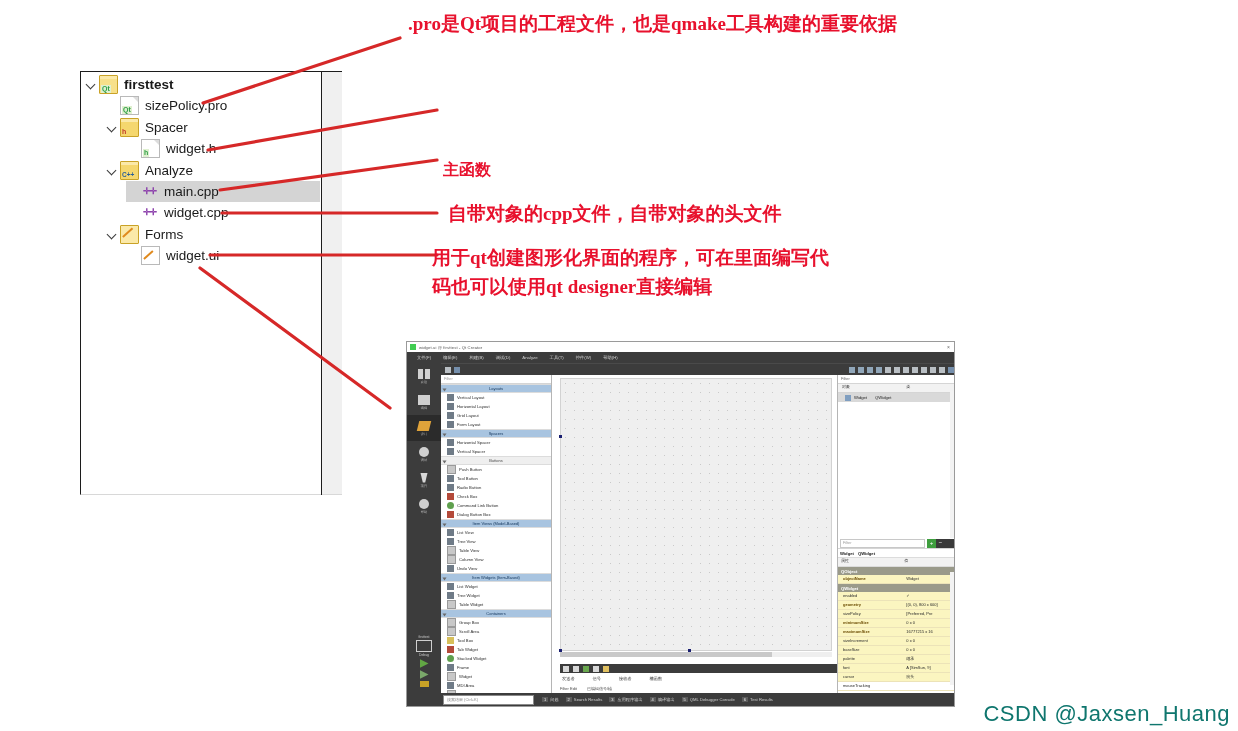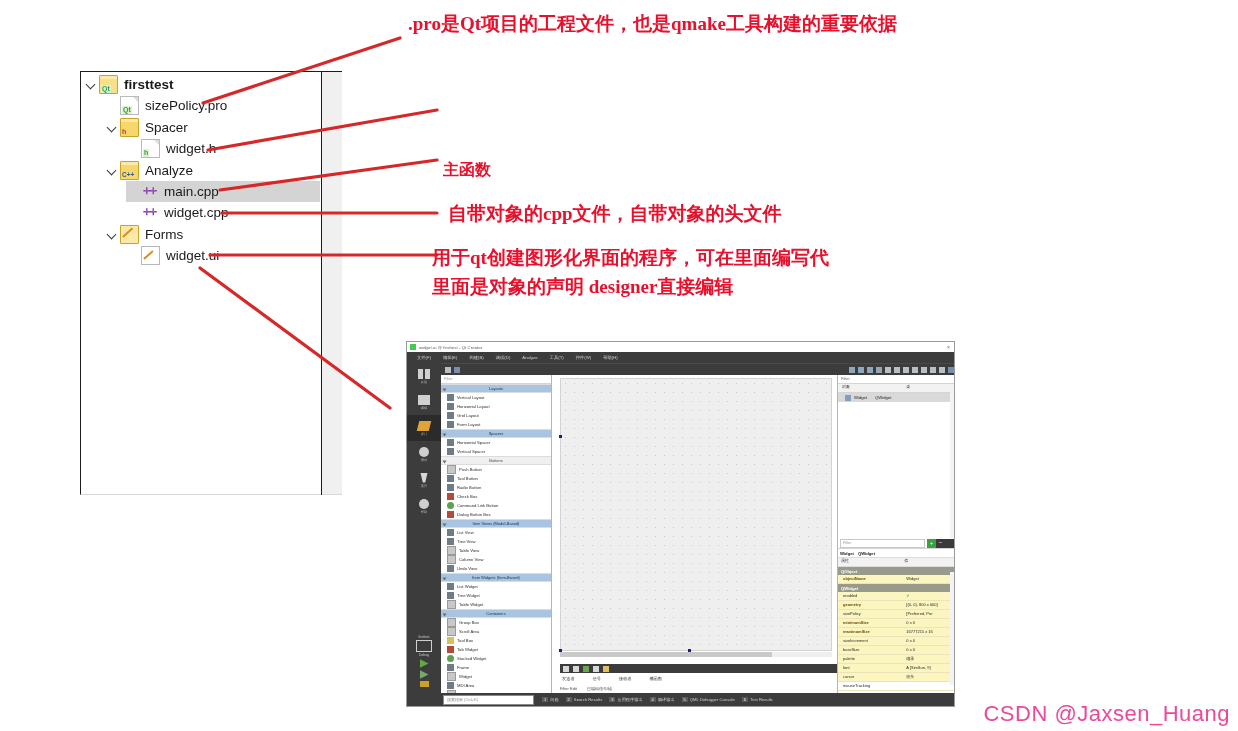--- a/index.html
+++ b/index.html
@@ -228,21 +228,21 @@
   }
   #qt-statusbar .searchbox{
     width:86px;height:8px;background:#ffffff;border:1px solid #8a8a8a;font-size:4px;
     color:#8a8a8a;padding-left:3px;line-height:8px;
   }
   #qt-statusbar .sitem{font-size:4.2px;color:#d0d0d0;display:flex;align-items:center;gap:2px;}
   #qt-statusbar .snum{background:#5a5a5a;color:#eee;padding:0 2px;font-size:4px;}
 
   
   #watermark{
-    position:absolute;right:8px;bottom:4px;color:#ec4899;font-size:22px;
+    position:absolute;right:8px;bottom:4px;color:#0f766e;font-size:22px;
     font-family:"Liberation Sans",sans-serif;letter-spacing:.5px;
   }
 </style>
 </head>
 <body>
 
 <div class="canvas">
 
   <div id="tree-panel"></div>
   <div id="tree-divider"></div>
@@ -313,21 +313,21 @@
       <line x1="222" y1="213" x2="437" y2="213"></line>
       <line x1="210" y1="255" x2="437" y2="255"></line>
       <line x1="200" y1="268" x2="390" y2="408"></line>
     </g>
   </svg>
 
   <div class="anno" style="left:408px;top:11px;font-size:19px;">.pro是Qt项目的工程文件，也是qmake工具构建的重要依据</div>
   <div class="anno" style="left:443px;top:148px;font-size:16px;margin-top:12px;">主函数</div>
   <div class="anno" style="left:448px;top:201px;font-size:19px;">自带对象的cpp文件，自带对象的头文件</div>
   <div class="anno" style="left:432px;top:245px;font-size:19px;">用于qt创建图形化界面的程序，可在里面编写代</div>
-  <div class="anno" style="left:432px;top:274px;font-size:19px;">里面是对象的声明 designer直接编辑</div>
+  <div class="anno" style="left:432px;top:274px;font-size:19px;">码也可以使用qt designer直接编辑</div>
 
   <div id="qt-window">
 
     <div id="qt-titlebar">
       <div class="qicon"></div>
       <div id="qt-title-text">widget.ui @ firsttest - Qt Creator</div>
       <div id="qt-title-close">×</div>
     </div>
 
     <div id="qt-menubar">

